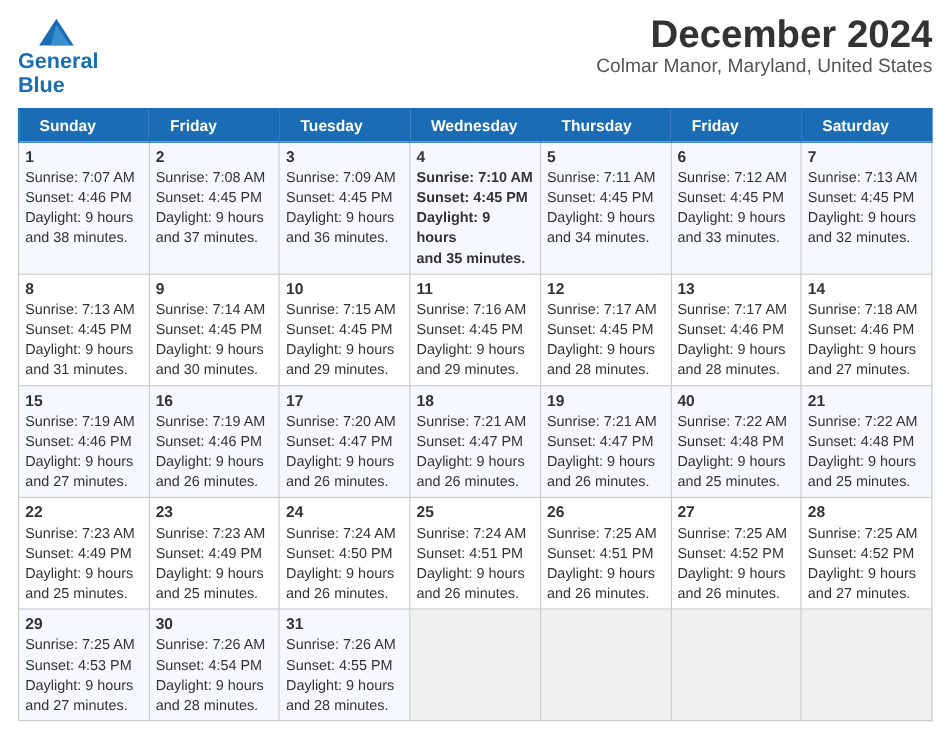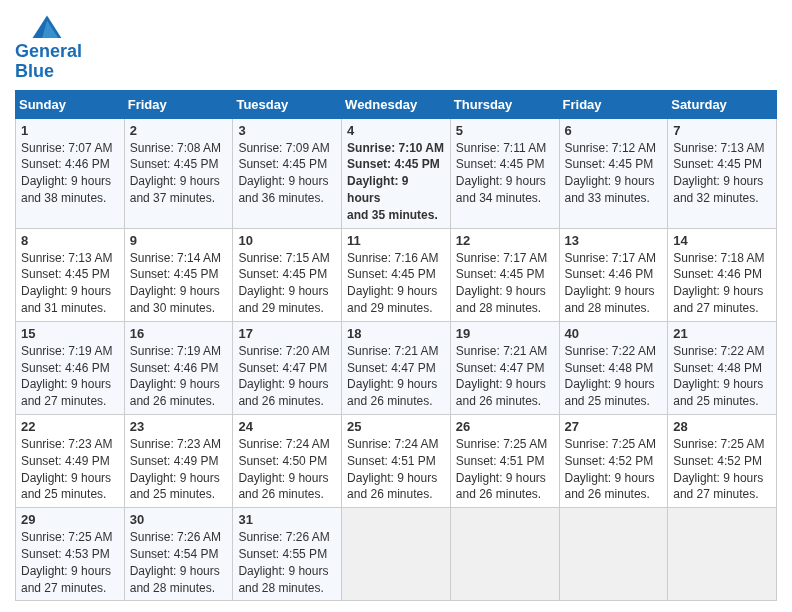--- a/index.html
+++ b/index.html
@@ -49,21 +49,21 @@
       color: #555;
     }
     table {
       width: 100%;
       border-collapse: collapse;
       font-size: 11px;
     }
     thead tr th {
       background-color: #1a6db5;
       color: white;
-      padding: 6px 3px;
+      padding: 6px 17px;
       text-align: left;
       font-size: 13px;
       font-weight: bold;
       border: 1px solid #1a6db5;
     }
     tbody tr td {
       border: 1px solid #ccc;
       vertical-align: top;
       padding: 4px 5px;
       width: 14.28%;
@@ -98,20 +98,24 @@
   <div class="logo">
     <svg class="logo-icon" viewBox="0 0 40 35" xmlns="http://www.w3.org/2000/svg">
       <polygon points="20,2 38,30 2,30" fill="#1a6db5"></polygon>
       <polygon points="20,8 34,30 14,30" fill="#4da6e0" opacity="0.6"></polygon>
     </svg>
     <div class="logo-text">
       <div><span>General</span></div>
       <div><span style="color:#1a6db5">Blue</span></div>
     </div>
   </div>
+  <div class="title-area">
+    <div class="main-title">December 2024</div>
+    <div class="subtitle">Colmar Manor, Maryland, United States</div>
+  </div>
 </div>
 
 <table>
   <thead>
     <tr>
     <th>Sunday</th>
         <th>Friday</th>
         <th>Tuesday</th>
         <th>Wednesday</th>
         <th>Thursday</th>

